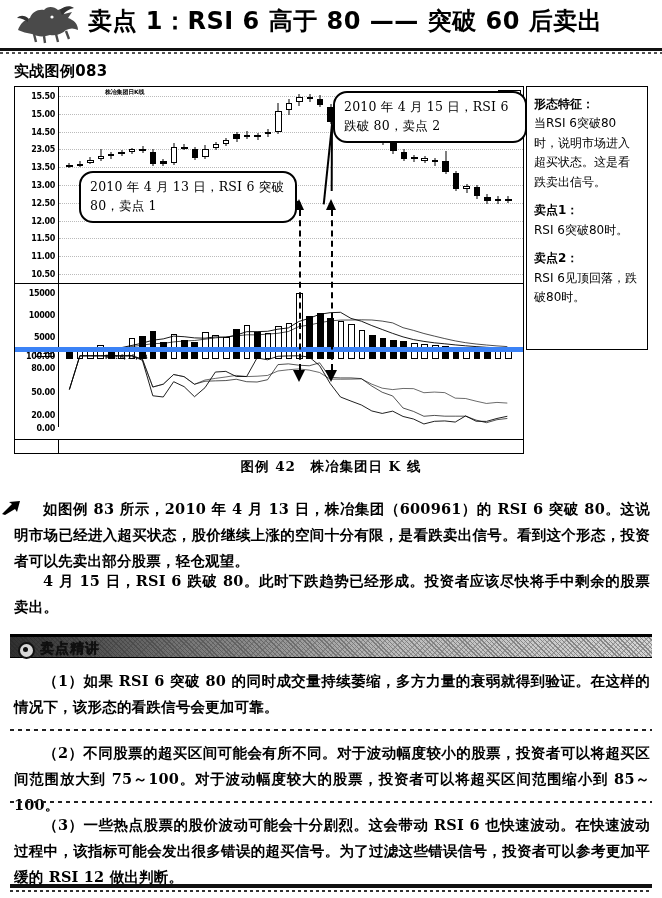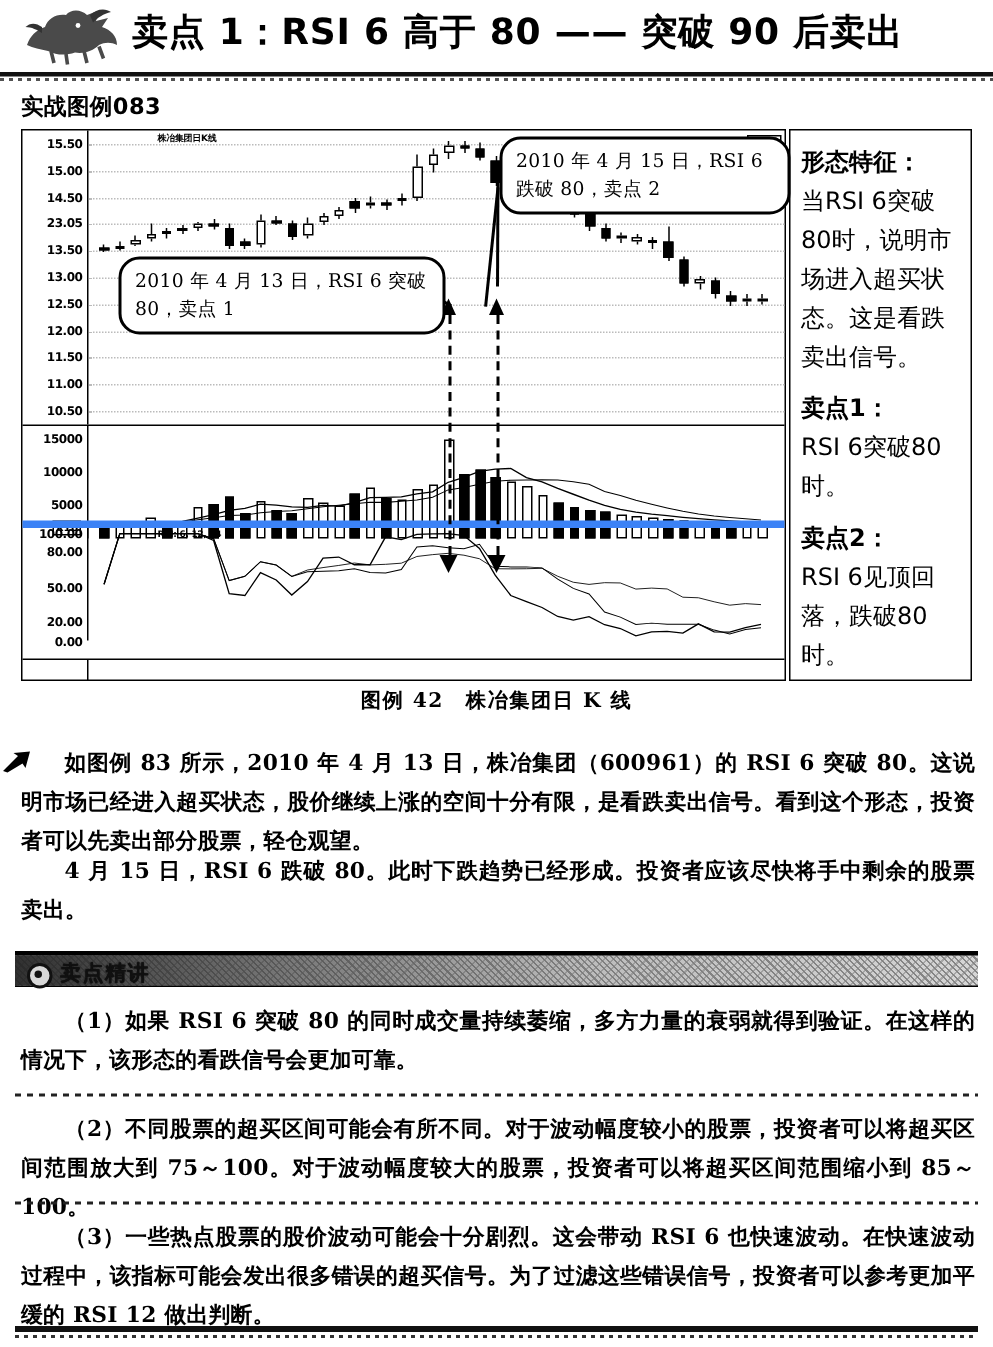--- a/index.html
+++ b/index.html
@@ -236,26 +236,26 @@
     border-top: 1px solid #9a9a9a;
     padding-top: 2px;
     width: 182px;
     font-family: "DejaVu Sans Mono", "Liberation Mono", monospace;
   }
 
   
   .side-box {
     position: absolute;
     left: 512px; top: 0;
-    width: 122px; height: 368px;
+    width: 122px; height: 264px;
     border: 1px solid #000;
     box-sizing: border-box;
     background: #fff;
     padding: 8px 7px;
-    font-size: 16px;
+    font-size: 12px;
     line-height: 1.62;
     font-family: "DejaVu Sans", "Liberation Sans", sans-serif;
   }
   .side-h { font-weight: bold; }
   .side-gap { height: 9px; }
 
   
   .fig-caption {
     position: absolute;
     left: 0; top: 458px;
@@ -374,21 +374,21 @@
 <body>
 
 <div class="page-header">
   <svg class="bull-logo" viewBox="0 0 68 40">
     <path d="M4 26 C6 20 10 16 16 14 C18 8 24 5 30 6 C33 2 40 2 44 6 L52 3 L50 10 L58 8 L54 14 C60 16 64 20 64 26 C60 24 56 24 52 26 C48 30 42 32 36 31 C30 33 24 33 18 30 C13 29 8 28 4 26 Z" fill="#4a4a4a"></path>
     <path d="M46 6 C50 2 56 1 60 4 C55 5 51 8 48 11 Z" fill="#333"></path>
     <path d="M14 14 C10 11 6 11 3 14 C7 14 11 16 14 18 Z" fill="#333"></path>
     <circle cx="38" cy="13" r="1.6" fill="#fff"></circle>
     <path d="M20 30 L22 38 M30 32 L31 39 M42 30 L44 38 M52 27 L55 35" stroke="#4a4a4a" stroke-width="2.4" fill="none"></path>
   </svg>
-  <div class="header-title">卖点 1：RSI 6 高于 80 —— 突破 90 后卖出</div>
+  <div class="header-title">卖点 1：RSI 6 高于 80 —— 突破 60 后卖出</div>
   <div class="header-rule"></div>
   <div class="header-rule-dots"></div>
 </div>
 
 <div class="fig-label">实战图例083</div>
 
 <div class="chart-wrap">
 
   <div class="chart-frame">
 

